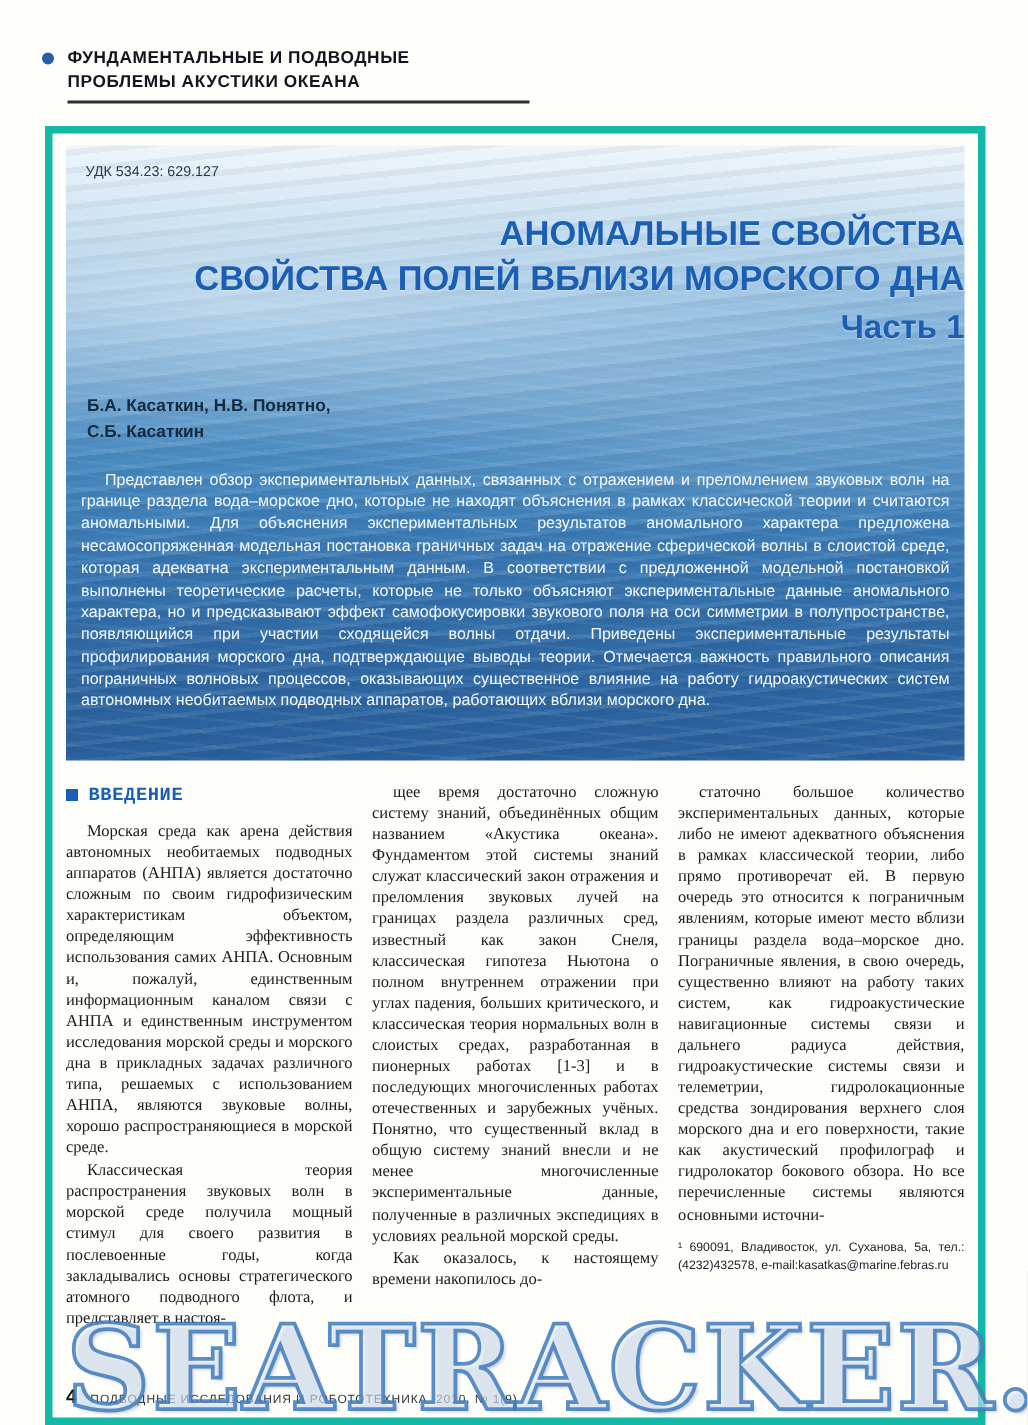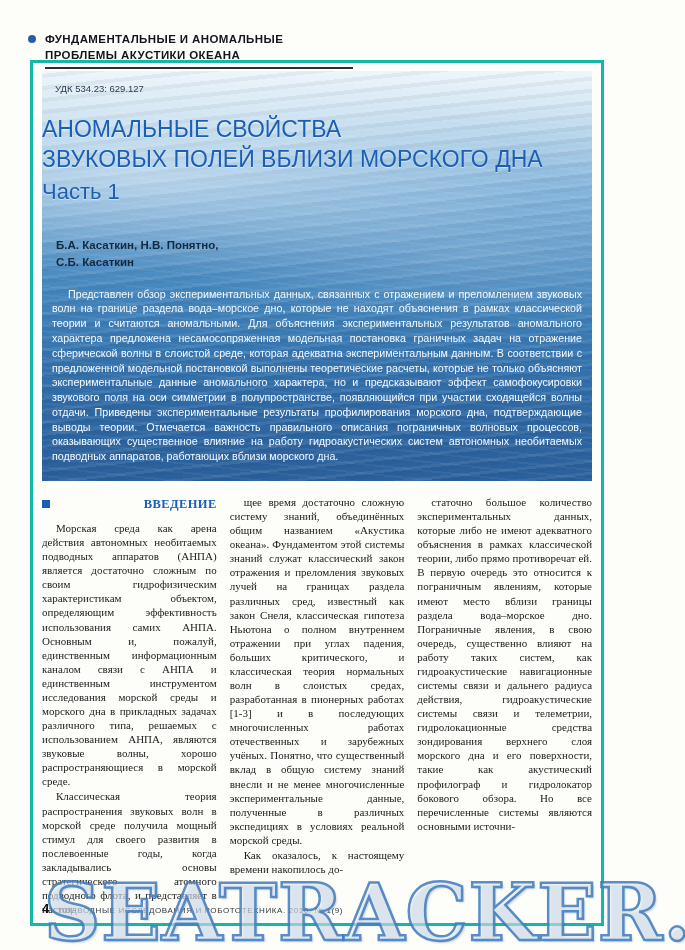--- a/index.html
+++ b/index.html
@@ -14,38 +14,38 @@
   .masthead .bullet {
     width:8px; height:8px; border-radius:50%; background:#2a5ca8; margin-top:4px; flex:0 0 auto;
   }
   .masthead-text {
     font-weight:bold; font-size:11.5px; line-height:1.4; color:#14141e;
     letter-spacing:0.4px; width:308px; border-bottom:2px solid #2f2f2f; padding-bottom:4px;
   }
 
   
   .frame {
-    position:absolute; left:30px; top:60px; width:574px; height:866px;
-    border:3px solid #14b8a6; box-sizing:border-box; padding:8px 9px; overflow:hidden;
+    position:absolute; left:30px; top:84px; width:627px; height:866px;
+    border:5px solid #14b8a6; box-sizing:border-box; padding:8px 9px; overflow:hidden;
   }
 
   
   .hero {
     position:relative; height:410px; overflow:hidden;
     background:
       radial-gradient(ellipse 120% 38% at 18% 26%, rgba(255,255,255,0.40), transparent 62%),
       radial-gradient(ellipse 95% 30% at 78% 44%, rgba(255,255,255,0.18), transparent 60%),
       repeating-linear-gradient(174deg, rgba(255,255,255,0.07) 0 3px, rgba(0,20,60,0.05) 3px 7px, transparent 7px 12px),
       repeating-linear-gradient(186deg, rgba(255,255,255,0.05) 0 2px, transparent 2px 9px),
       linear-gradient(180deg, #eff6fb 0%, #d6e8f4 8%, #accee7 18%, #80b2da 30%, #5a97c9 42%, #4486bd 54%, #3776b0 68%, #2f69a4 82%, #2a609b 100%);
   }
   .udk { position:absolute; top:12px; left:13px; font-size:9.5px; color:#2b3a4a; }
   .hero-title {
-    position:absolute; top:44px; left:0; right:0; margin:0; text-align:left;
-    color:#1a5fb4; font-size:23px; font-weight:normal; line-height:1.3;
+    position:absolute; top:44px; left:0; right:0; margin:0; text-align:right;
+    color:#1a5fb4; font-size:23px; font-weight:bold; line-height:1.3;
     text-shadow:0 1px 1px rgba(255,255,255,0.55);
   }
   .hero-title .part { font-size:22px; display:inline-block; margin-top:3px; }
   .authors {
     position:absolute; top:166px; left:14px;
     font-weight:bold; font-size:11.5px; line-height:1.45; color:#13293f; white-space:pre-line;
   }
   .affiliation {
     position:absolute; top:171px; left:418px; width:160px;
     font-size:8.5px; line-height:1.4; color:#1d3246;
@@ -57,21 +57,21 @@
   }
 
   
   .columns {
     display:flex; gap:13px; margin-top:14px;
     font-family:"Liberation Serif", serif; font-size:11px; line-height:1.28;
     color:#1c1c1c; text-align:justify;
   }
   .col { flex:1 1 0; min-width:0; }
   .col p { margin:0 0 1px 0; text-indent:14px; }
-  .section-head { display:flex; align-items:center; gap:7px; margin:1px 0 9px 0; font-family:Liberation Serif, serif;justify-content:space-between; }
+  .section-head { display:flex; align-items:center; gap:7px; margin:1px 0 9px 0; font-family:Liberation Mono, monospace; }
   .section-square { width:8px; height:8px; background:#1a5fb4; flex:0 0 auto; }
   .section-title { color:#1a5fb4; font-weight:bold; font-size:12.5px; letter-spacing:0.4px; }
   .footnote {
     margin-top:9px; font-size:8.2px; line-height:1.45; color:#20262c;
     font-family:"Liberation Sans", sans-serif;
   }
 
   
   .footer { position:absolute; left:9px; bottom:7px; display:flex; align-items:baseline; gap:9px; }
   .page-num { font-weight:bold; font-size:13px; color:#101010; }
@@ -89,32 +89,32 @@
   }
 </style>
 </head>
 <body>
 
 <div class="page">
 
   <header class="masthead">
     <span class="bullet"></span>
     <div class="masthead-text">
-      <div>ФУНДАМЕНТАЛЬНЫЕ И АНОМАЛЬНЫЕ</div>
+      <div>ФУНДАМЕНТАЛЬНЫЕ И ПОДВОДНЫЕ</div>
       <div>ПРОБЛЕМЫ АКУСТИКИ ОКЕАНА</div>
     </div>
   </header>
 
   <div class="frame">
 
     <section class="hero">
       <div class="udk">УДК 534.23: 629.127</div>
       <h1 class="hero-title">
         <span>АНОМАЛЬНЫЕ СВОЙСТВА</span><br>
-        <span>ЗВУКОВЫХ ПОЛЕЙ ВБЛИЗИ МОРСКОГО ДНА</span><br>
+        <span>СВОЙСТВА ПОЛЕЙ ВБЛИЗИ МОРСКОГО ДНА</span><br>
         <span class="part">Часть 1</span>
       </h1>
       <div class="authors">Б.А. Касаткин, Н.В. Понятно,
 С.Б. Касаткин</div>
       <p class="abstract">Представлен обзор экспериментальных данных, связанных с отражением и преломлением звуковых волн на границе раздела вода–морское дно, которые не находят объяснения в рамках классической теории и считаются аномальными. Для объяснения экспериментальных результатов аномального характера предложена несамосопряженная модельная постановка граничных задач на отражение сферической волны в слоистой среде, которая адекватна экспериментальным данным. В соответствии с предложенной модельной постановкой выполнены теоретические расчеты, которые не только объясняют экспериментальные данные аномального характера, но и предсказывают эффект самофокусировки звукового поля на оси симметрии в полупространстве, появляющийся при участии сходящейся волны отдачи. Приведены экспериментальные результаты профилирования морского дна, подтверждающие выводы теории. Отмечается важность правильного описания пограничных волновых процессов, оказывающих существенное влияние на работу гидроакустических систем автономных необитаемых подводных аппаратов, работающих вблизи морского дна.</p>
     </section>
 
     <div class="columns">
 
       <div class="col">
@@ -126,20 +126,21 @@
         <p>Классическая теория распространения звуковых волн в морской среде получила мощный стимул для своего развития в послевоенные годы, когда закладывались основы стратегического атомного подводного флота, и представляет в настоя-</p>
       </div>
 
       <div class="col">
         <p>щее время достаточно сложную систему знаний, объединённых общим названием «Акустика океана». Фундаментом этой системы знаний служат классический закон отражения и преломления звуковых лучей на границах раздела различных сред, известный как закон Снеля, классическая гипотеза Ньютона о полном внутреннем отражении при углах падения, больших критического, и классическая теория нормальных волн в слоистых средах, разработанная в пионерных работах [1-3] и в последующих многочисленных работах отечественных и зарубежных учёных. Понятно, что существенный вклад в общую систему знаний внесли и не менее многочисленные экспериментальные данные, полученные в различных экспедициях в условиях реальной морской среды.</p>
         <p>Как оказалось, к настоящему времени накопилось до-</p>
       </div>
 
       <div class="col">
         <p>статочно большое количество экспериментальных данных, которые либо не имеют адекватного объяснения в рамках классической теории, либо прямо противоречат ей. В первую очередь это относится к пограничным явлениям, которые имеют место вблизи границы раздела вода–морское дно. Пограничные явления, в свою очередь, существенно влияют на работу таких систем, как гидроакустические навигационные системы связи и дальнего радиуса действия, гидроакустические системы связи и телеметрии, гидролокационные средства зондирования верхнего слоя морского дна и его поверхности, такие как акустический профилограф и гидролокатор бокового обзора. Но все перечисленные системы являются основными источни-</p>
+        <div class="footnote">¹ 690091, Владивосток, ул. Суханова, 5а, тел.: (4232)432578, e-mail:kasatkas@marine.febras.ru</div>
       </div>
 
     </div>
 
     <footer class="footer">
       <span class="page-num">4</span>
       <span class="journal-name">ПОДВОДНЫЕ ИССЛЕДОВАНИЯ И РОБОТОТЕХНИКА. 2010. № 1(9)</span>
     </footer>
 
   </div>

